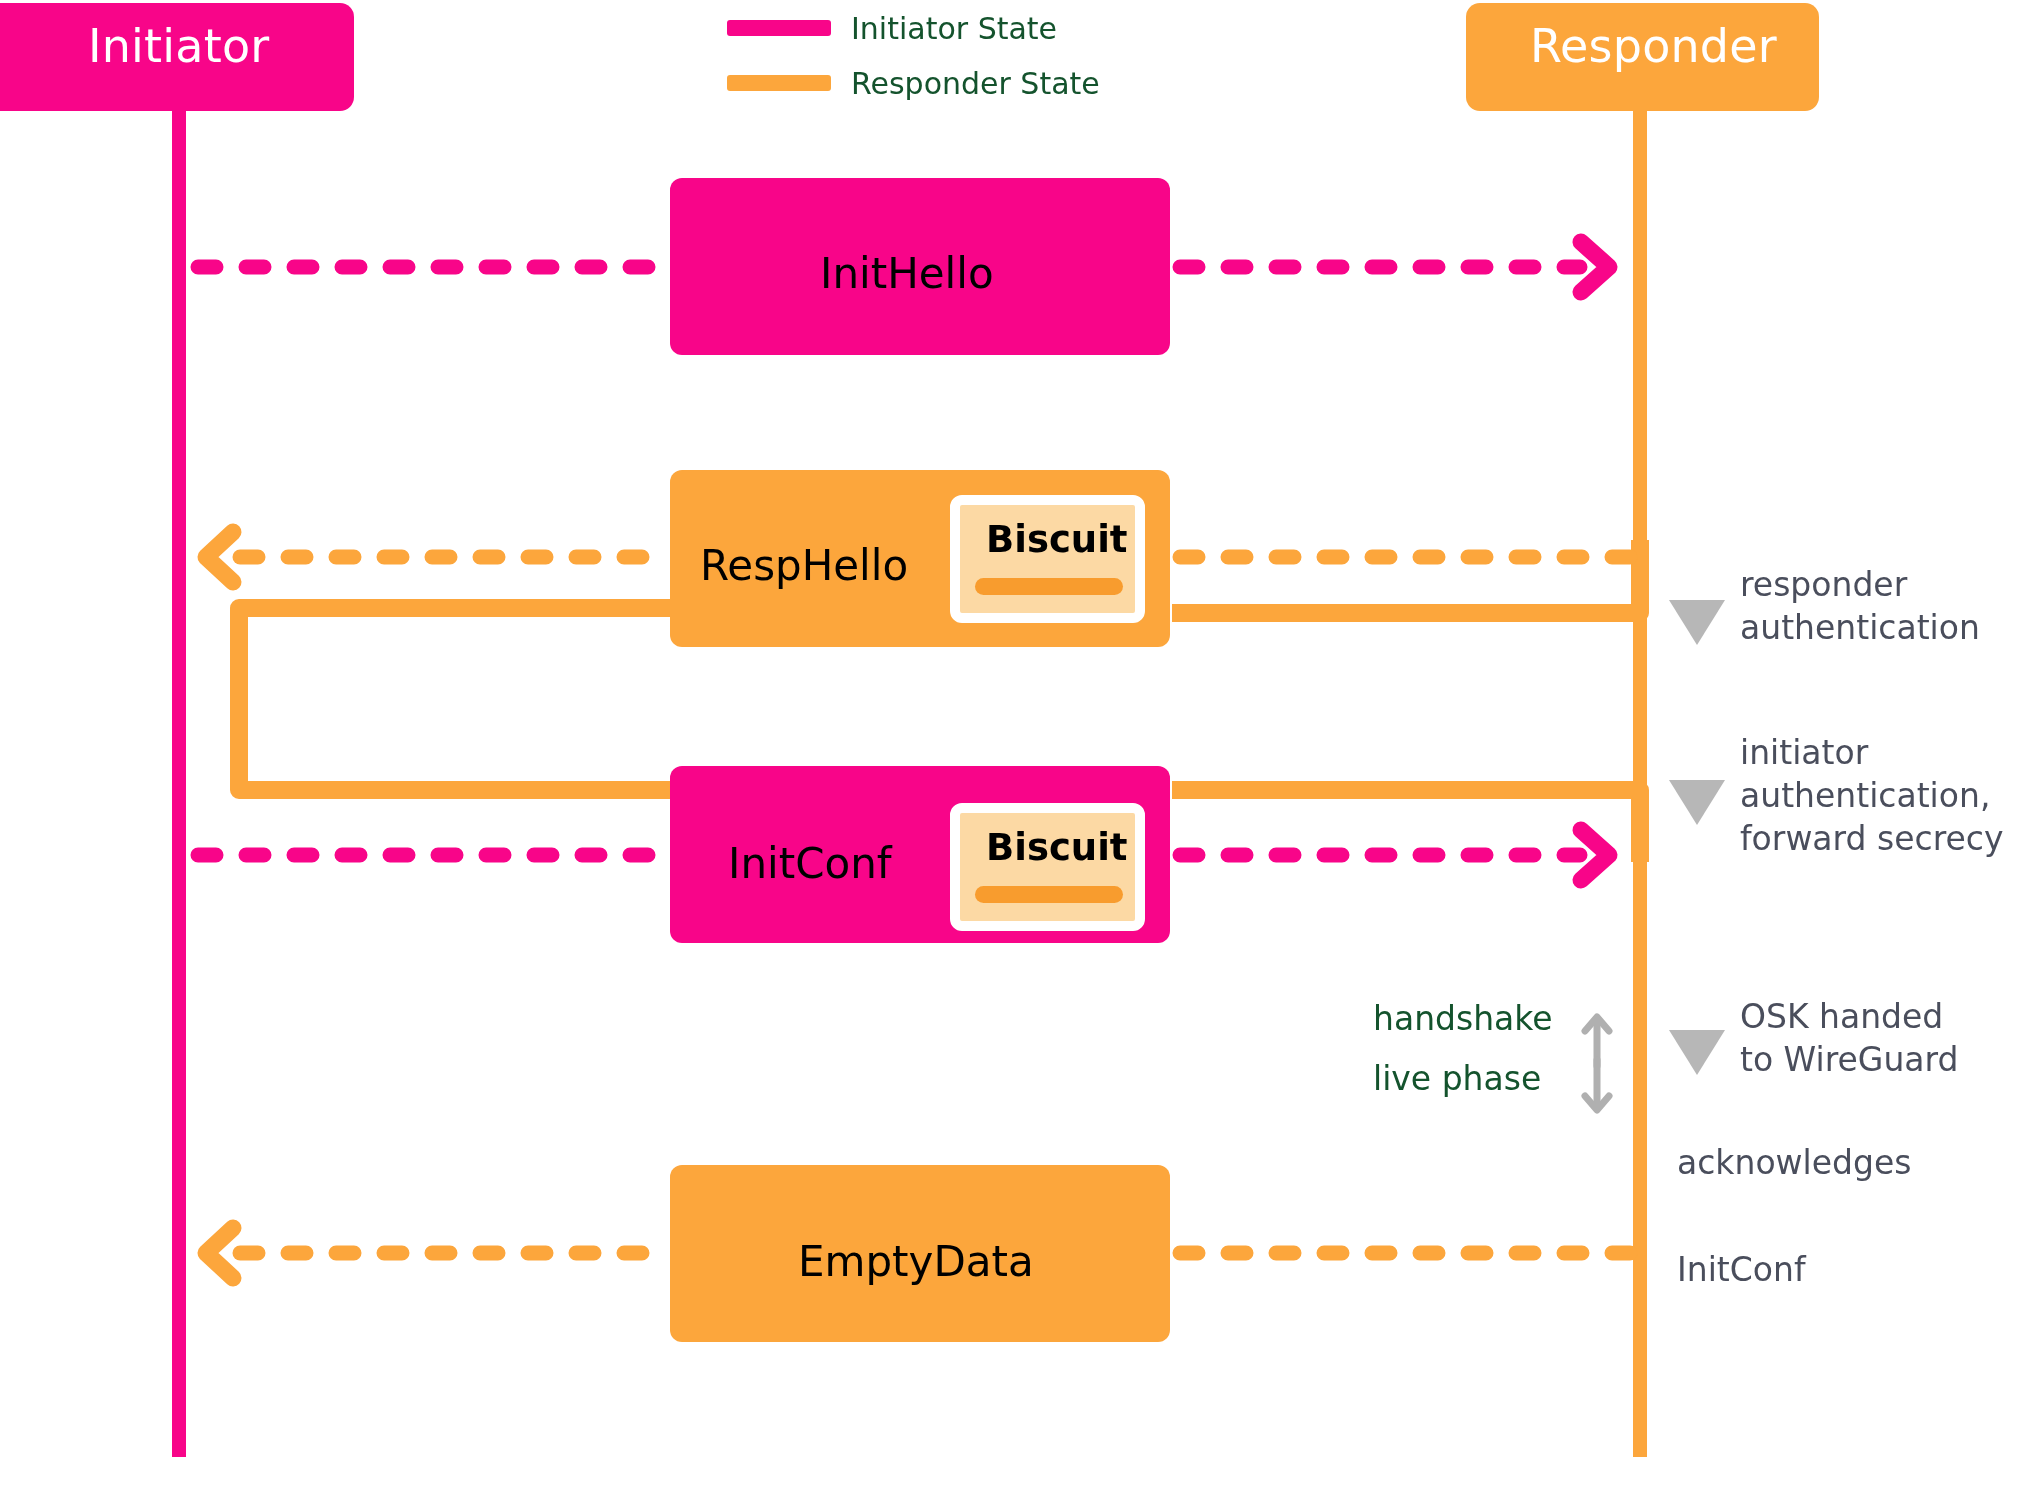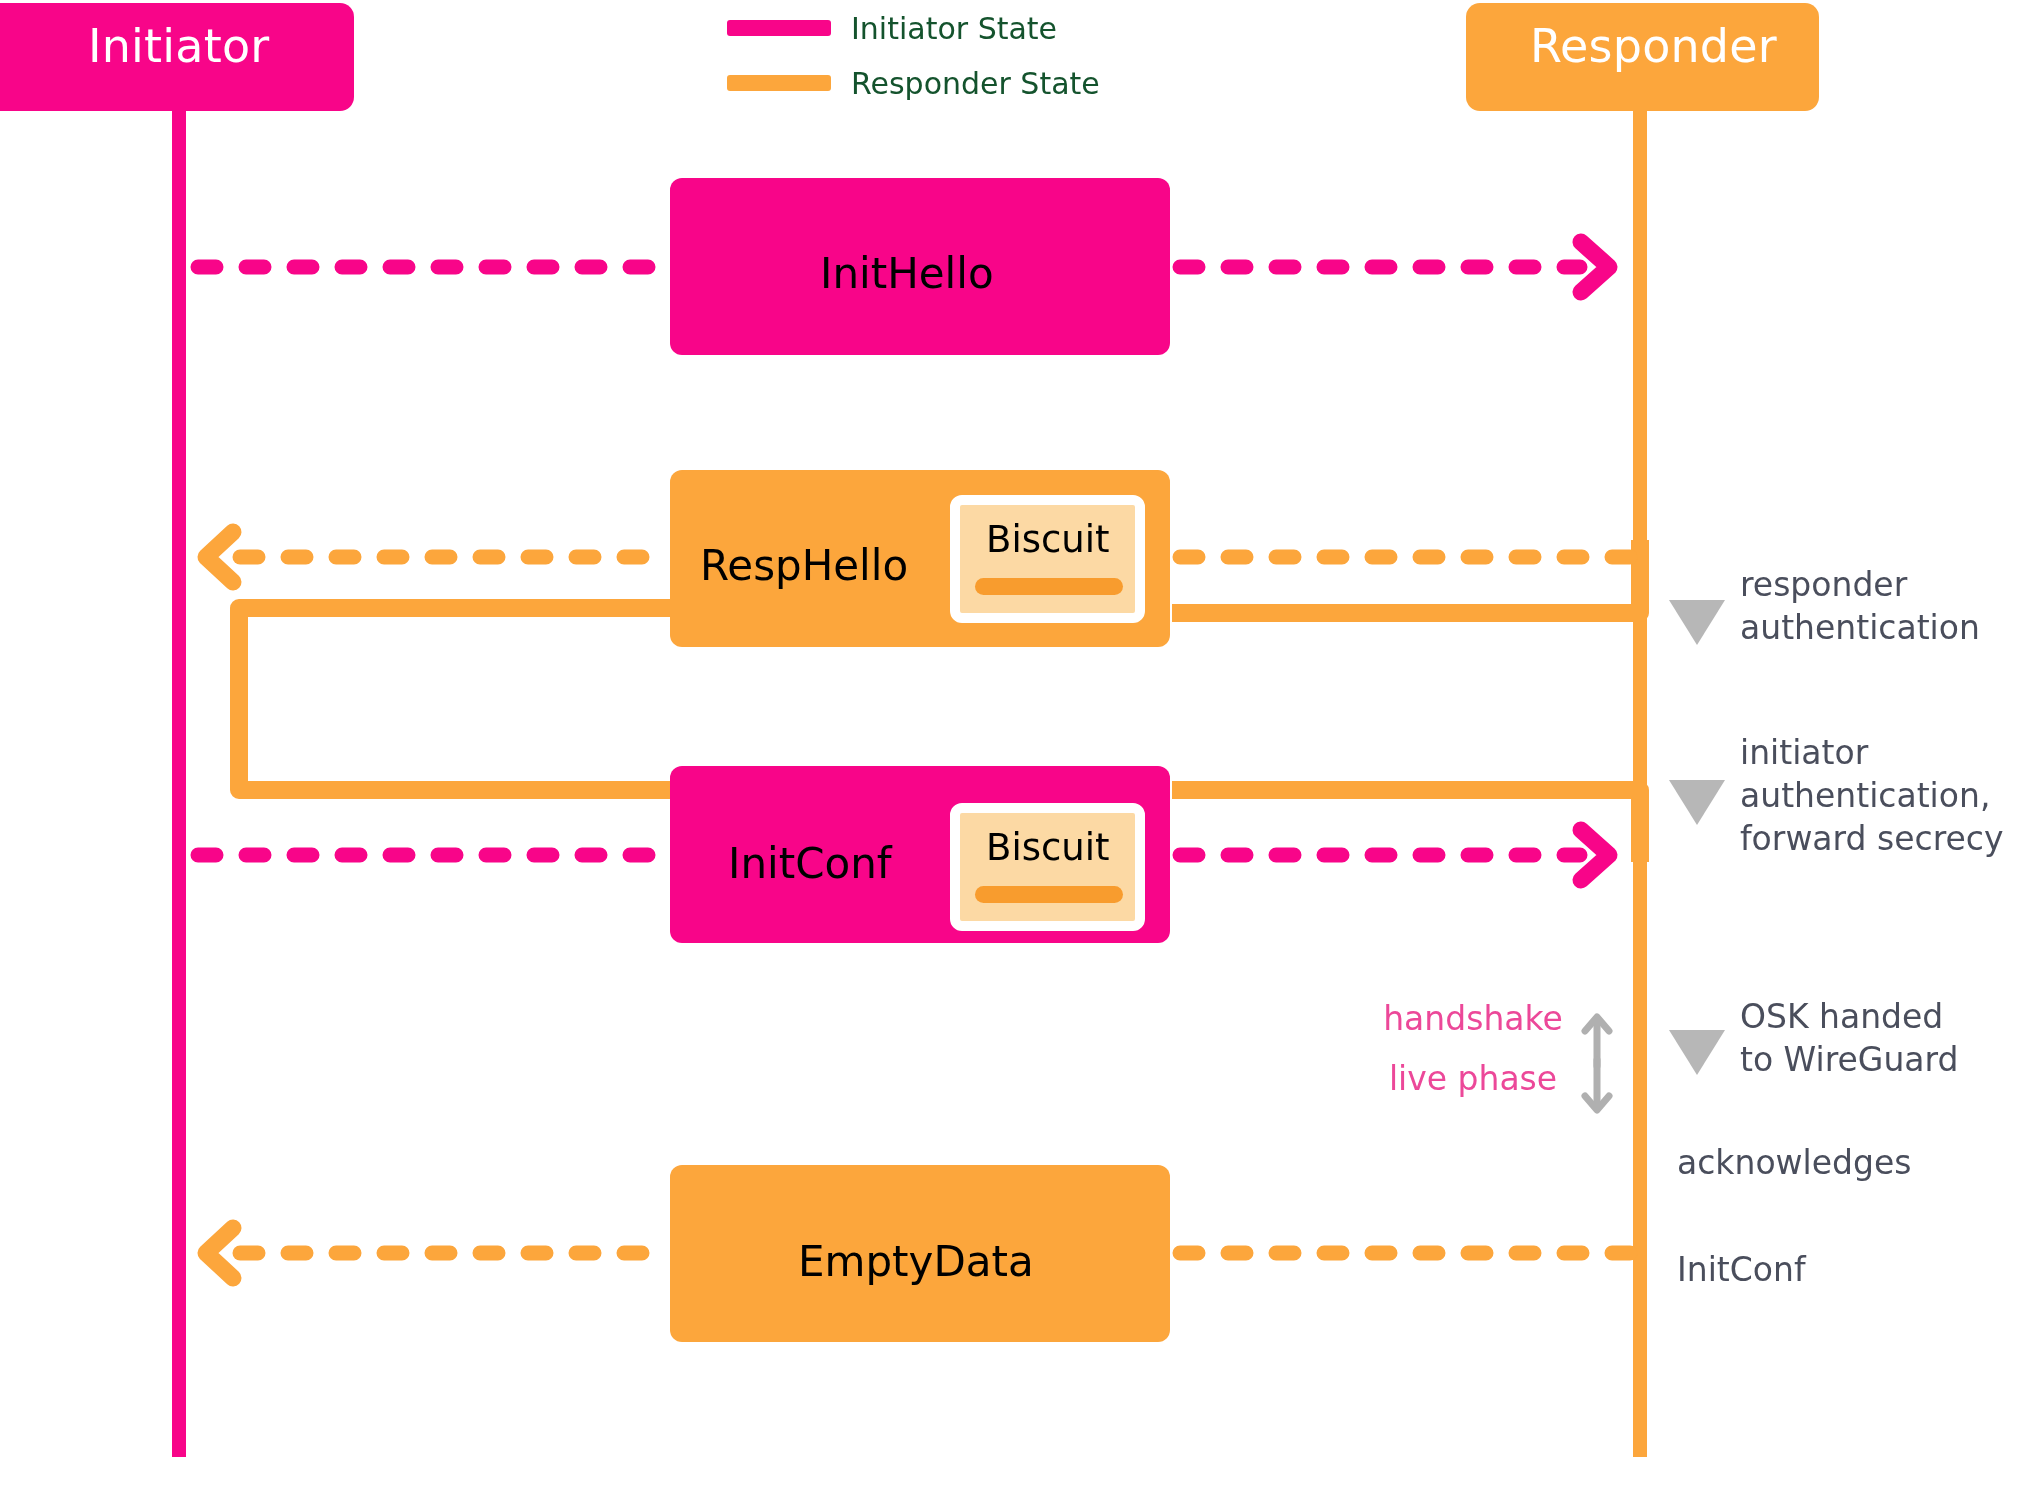--- a/index.html
+++ b/index.html
@@ -39,38 +39,38 @@
   }
   .msg-label {
     color: #000000;
     font-size: 42px;
     font-weight: 400;
     margin-top: 7px;
   }
   .biscuit-label {
     color: #000000;
     font-size: 37px;
-    font-weight: 400;
+    font-weight: 700;
   }
   .legend-label {
     color: #14532d;
     font-size: 30px;
     font-weight: 400;
   }
   .note-label {
     color: #4a4e5c;
     font-size: 33px;
     font-weight: 400;
     line-height: 1.24;
   }
   .phase-label {
-    color: #ec4899;
+    color: #14532d;
     font-size: 33px;
     font-weight: 400;
-    text-align: center;
+    text-align: left;
   }
 </style>
 </head>
 <body>
 
 <div id="stage">
 
   <svg id="canvas" viewBox="0 0 2037 1491" xmlns="http://www.w3.org/2000/svg">
 
     <rect x="172" y="60" width="14" height="1431" fill="#f80589"></rect>

